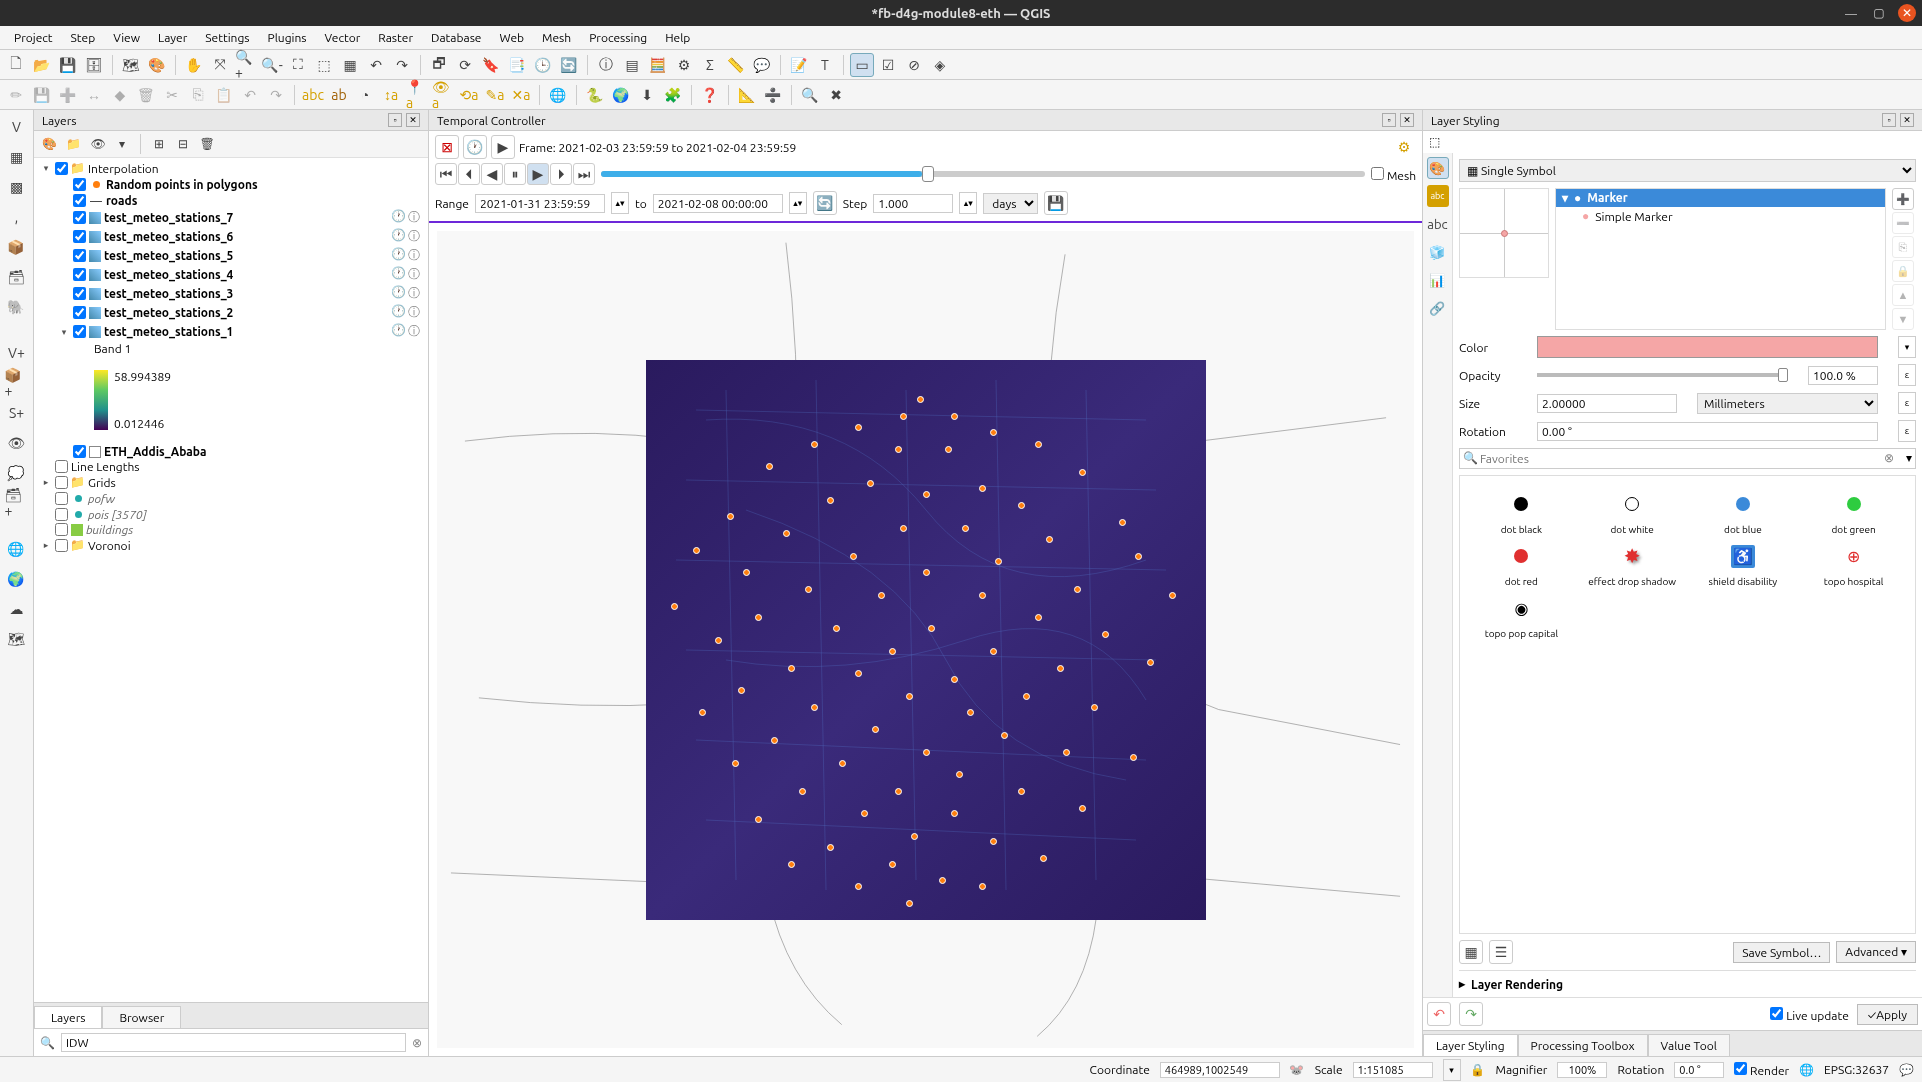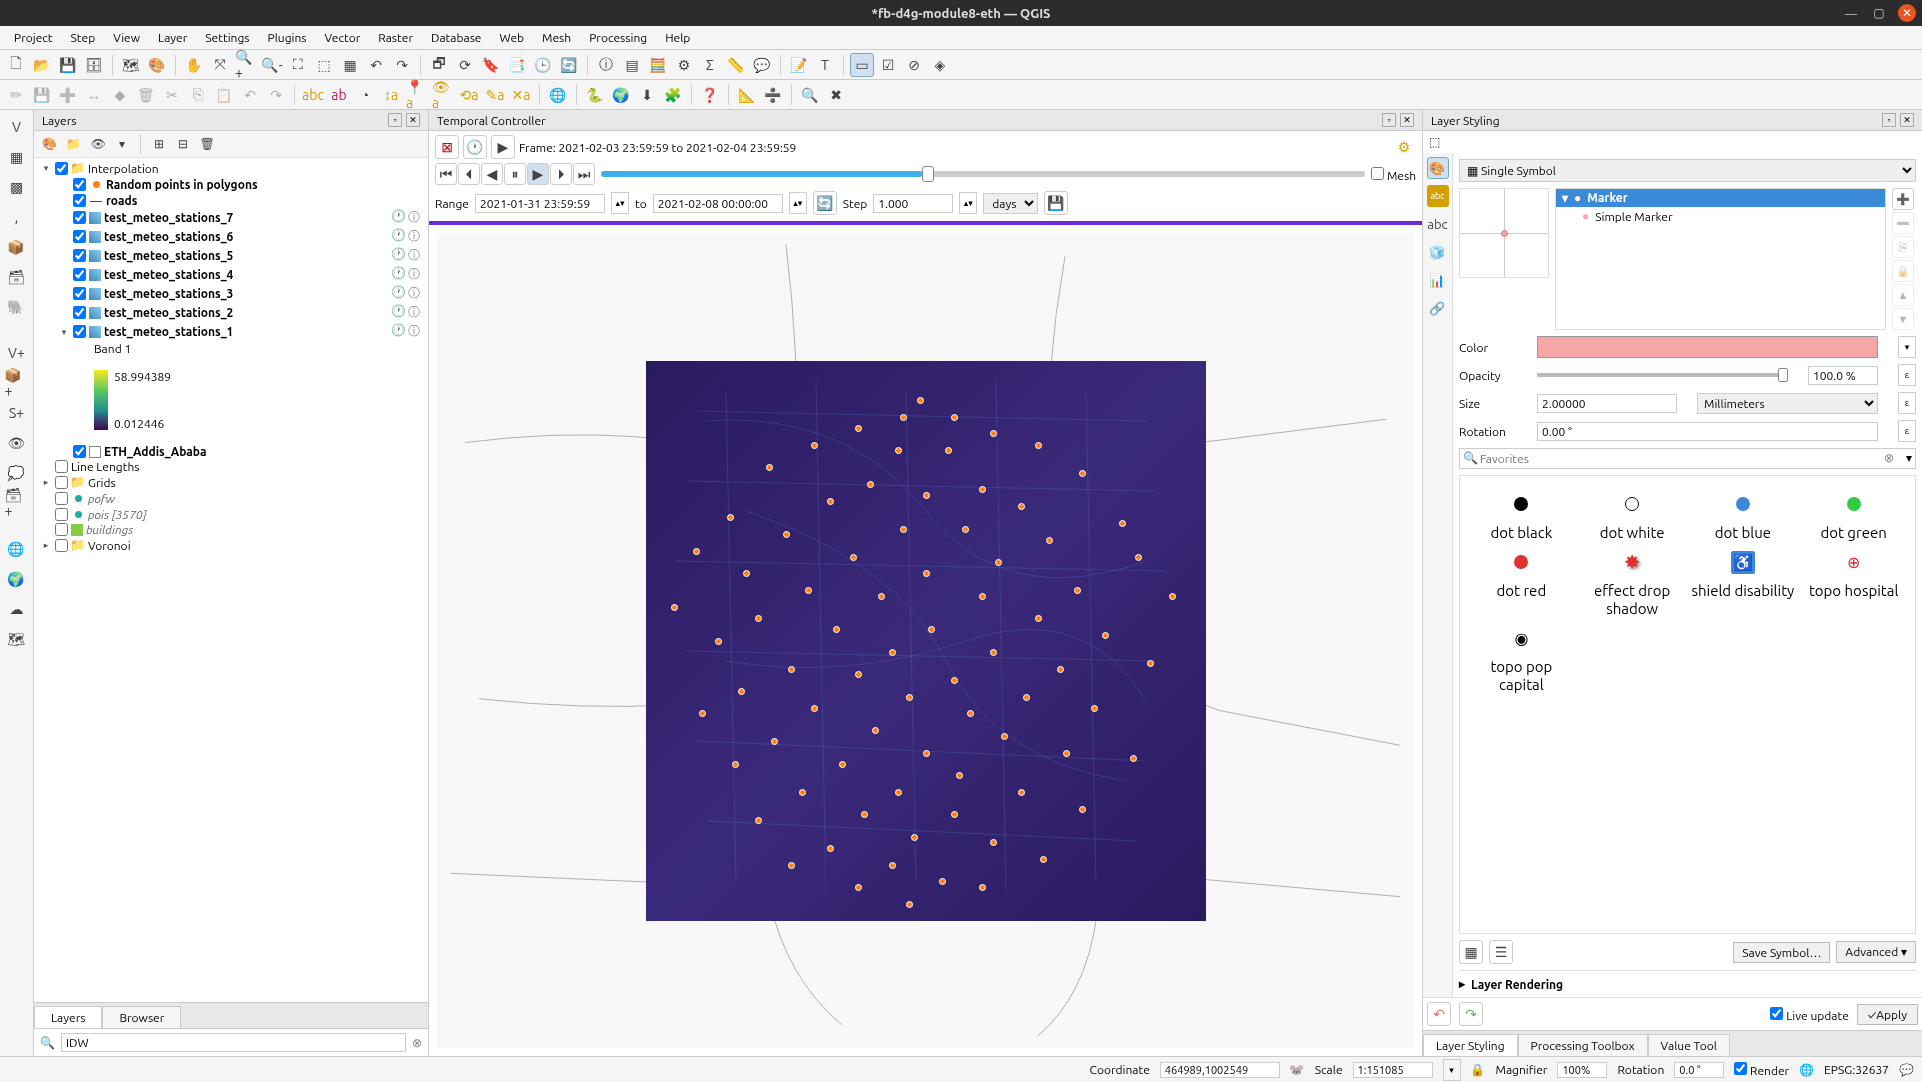--- a/index.html
+++ b/index.html
@@ -40,21 +40,21 @@
 .ramp { width: 14px; height: 60px; background: linear-gradient(to top, #440154, #21918c, #5ec962, #fde725); margin-left: 50px; }
 
 .layers-tabs { display: flex; background: #e8e8e8; border-top: 1px solid #ccc; }
 .layers-tabs div { padding: 4px 16px; border: 1px solid #ccc; border-bottom: none; background: #f5f5f5; cursor: pointer; margin-top: 3px; }
 .layers-tabs div.active { background: #fff; }
 
 .search-row { display: flex; align-items: center; padding: 4px 6px; border-top: 1px solid #ccc; background: #fff; gap: 6px; }
 .search-row input { flex: 1; border: 1px solid #ccc; padding: 2px 4px; }
 
 .center-col { flex: 1; display: flex; flex-direction: column; min-width: 0; }
-.temporal-panel { border-bottom: 4px solid #6d28d9; background: #fff; }
+.temporal-panel { border-bottom: 2px solid #6d28d9; background: #fff; }
 .temporal-controls { display: flex; align-items: center; gap: 4px; padding: 4px 6px; }
 .slider-row { display: flex; align-items: center; gap: 6px; padding: 0 6px 6px 6px; }
 .slider-row .navbtns { display: flex; gap: 1px; }
 .slider-row .navbtns .tbtn { border: 1px solid #ccc; width: 22px; height: 22px; }
 .timeline { flex: 1; height: 6px; background: #ccc; position: relative; border-radius: 3px; }
 .timeline .fill { position: absolute; left: 0; width: 42%; top: 0; bottom: 0; background: #3daee9; border-radius: 3px; }
 .timeline .handle { position: absolute; left: 42%; top: -5px; width: 12px; height: 16px; background: #fff; border: 1px solid #888; border-radius: 3px; }
 .range-row { display: flex; align-items: center; gap: 6px; padding: 0 6px 6px 6px; }
 .range-row input, .range-row select { border: 1px solid #ccc; padding: 2px 4px; }
 
@@ -88,21 +88,21 @@
 .cswatch { flex: 1; height: 22px; background: #f5a6a6; border: 1px solid #999; }
 .dropbtn { width: 18px; border: 1px solid #ccc; height: 22px; display: flex; align-items: center; justify-content: center; font-size: 9px; cursor: pointer; }
 .spin { border: 1px solid #ccc; padding: 2px 4px; width: 140px; position: relative; }
 .opslider { flex: 1; display: flex; align-items: center; }
 .opslider .track { flex: 1; height: 4px; background: #bbb; position: relative; }
 .opslider .track .h { position: absolute; right: 0; top: -5px; width: 10px; height: 14px; background: #fff; border: 1px solid #888; border-radius: 2px; }
 
 .favgrid { border: 1px solid #ddd; flex: 1; display: grid; grid-template-columns: repeat(4, 1fr); gap: 10px 4px; padding: 18px 8px; overflow: auto; min-height: 260px; align-content: start; }
 .favitem { display: flex; flex-direction: column; align-items: center; gap: 10px; cursor: pointer; }
 .favitem .sym { width: 20px; height: 20px; display: flex; align-items: center; justify-content: center; }
-.favitem .lbl { font-size: 15px; text-align: center; line-height: 1.2; }
+.favitem .lbl { font-size: 10px; text-align: center; line-height: 1.2; }
 
 .render-hdr { display: flex; align-items: center; gap: 6px; font-weight: bold; padding-top: 6px; border-top: 1px solid #ddd; }
 .bottom-ctrls { border-top: 1px solid #ddd; padding: 4px; display: flex; align-items: center; gap: 8px; }
 .bottom-ctrls button { border: 1px solid #bbb; background: #f0f0f0; padding: 3px 10px; cursor: pointer; }
 .bottom-tabs { display: flex; border-top: 1px solid #ccc; background: #e8e8e8; }
 .bottom-tabs div { padding: 4px 12px; border: 1px solid #ccc; border-bottom: none; background: #f5f5f5; cursor: pointer; margin-top: 3px; }
 .bottom-tabs div.active { background: #fff; }
 
 .statusbar { height: 26px; border-top: 1px solid #ccc; background: #f5f5f5; display: flex; align-items: center; padding: 0 8px; gap: 10px; font-size: 11px; }
 .statusbar input { border: 1px solid #ccc; padding: 1px 4px; font-size: 11px; }
@@ -185,21 +185,21 @@
   <span class="tbtn" style="opacity:.4">↔</span>
   <span class="tbtn" style="opacity:.4">◆</span>
   <span class="tbtn" style="opacity:.4">🗑</span>
   <span class="tbtn" style="opacity:.4">✂</span>
   <span class="tbtn" style="opacity:.4">⎘</span>
   <span class="tbtn" style="opacity:.4">📋</span>
   <span class="tbtn" style="opacity:.4">↶</span>
   <span class="tbtn" style="opacity:.4">↷</span>
   <span class="tsep"></span>
   <span class="tbtn" style="color:#d4a000">abc</span>
-  <span class="tbtn" style="color:#be185d">ab</span>
+  <span class="tbtn" style="color:#a16207">ab</span>
   <span class="tbtn">◔</span>
   <span class="tbtn" style="color:#d4a000">↕a</span>
   <span class="tbtn" style="color:#d4a000">📍a</span>
   <span class="tbtn" style="color:#d4a000">👁a</span>
   <span class="tbtn" style="color:#d4a000">⟲a</span>
   <span class="tbtn" style="color:#d4a000">✎a</span>
   <span class="tbtn" style="color:#d4a000">✕a</span>
   <span class="tsep"></span>
   <span class="tbtn">🌐</span>
   <span class="tsep"></span>
@@ -742,20 +742,20 @@
 <div class="statusbar">
   <span style="flex:1"></span>
   <span>Coordinate</span>
   <input type="text" style="width: 120px;" value="464989,1002549">
   <span>🐭</span>
   <span>Scale</span>
   <input type="text" style="width: 80px;" value="1:151085">
   <span class="dropbtn">▾</span>
   <span>🔒</span>
   <span>Magnifier</span>
-  <input type="text" style="width: 50px;" value="100%">
+  <input type="text" style="width: 50px; text-align: center;" value="100%">
   <span>Rotation</span>
   <input type="text" style="width: 50px;" value="0.0 °">
   <label><input type="checkbox" checked="" style=""> <span>Render</span></label>
   <span>🌐</span>
   <span>EPSG:32637</span>
   <span>💬</span>
 </div>
 
 </body></html>

